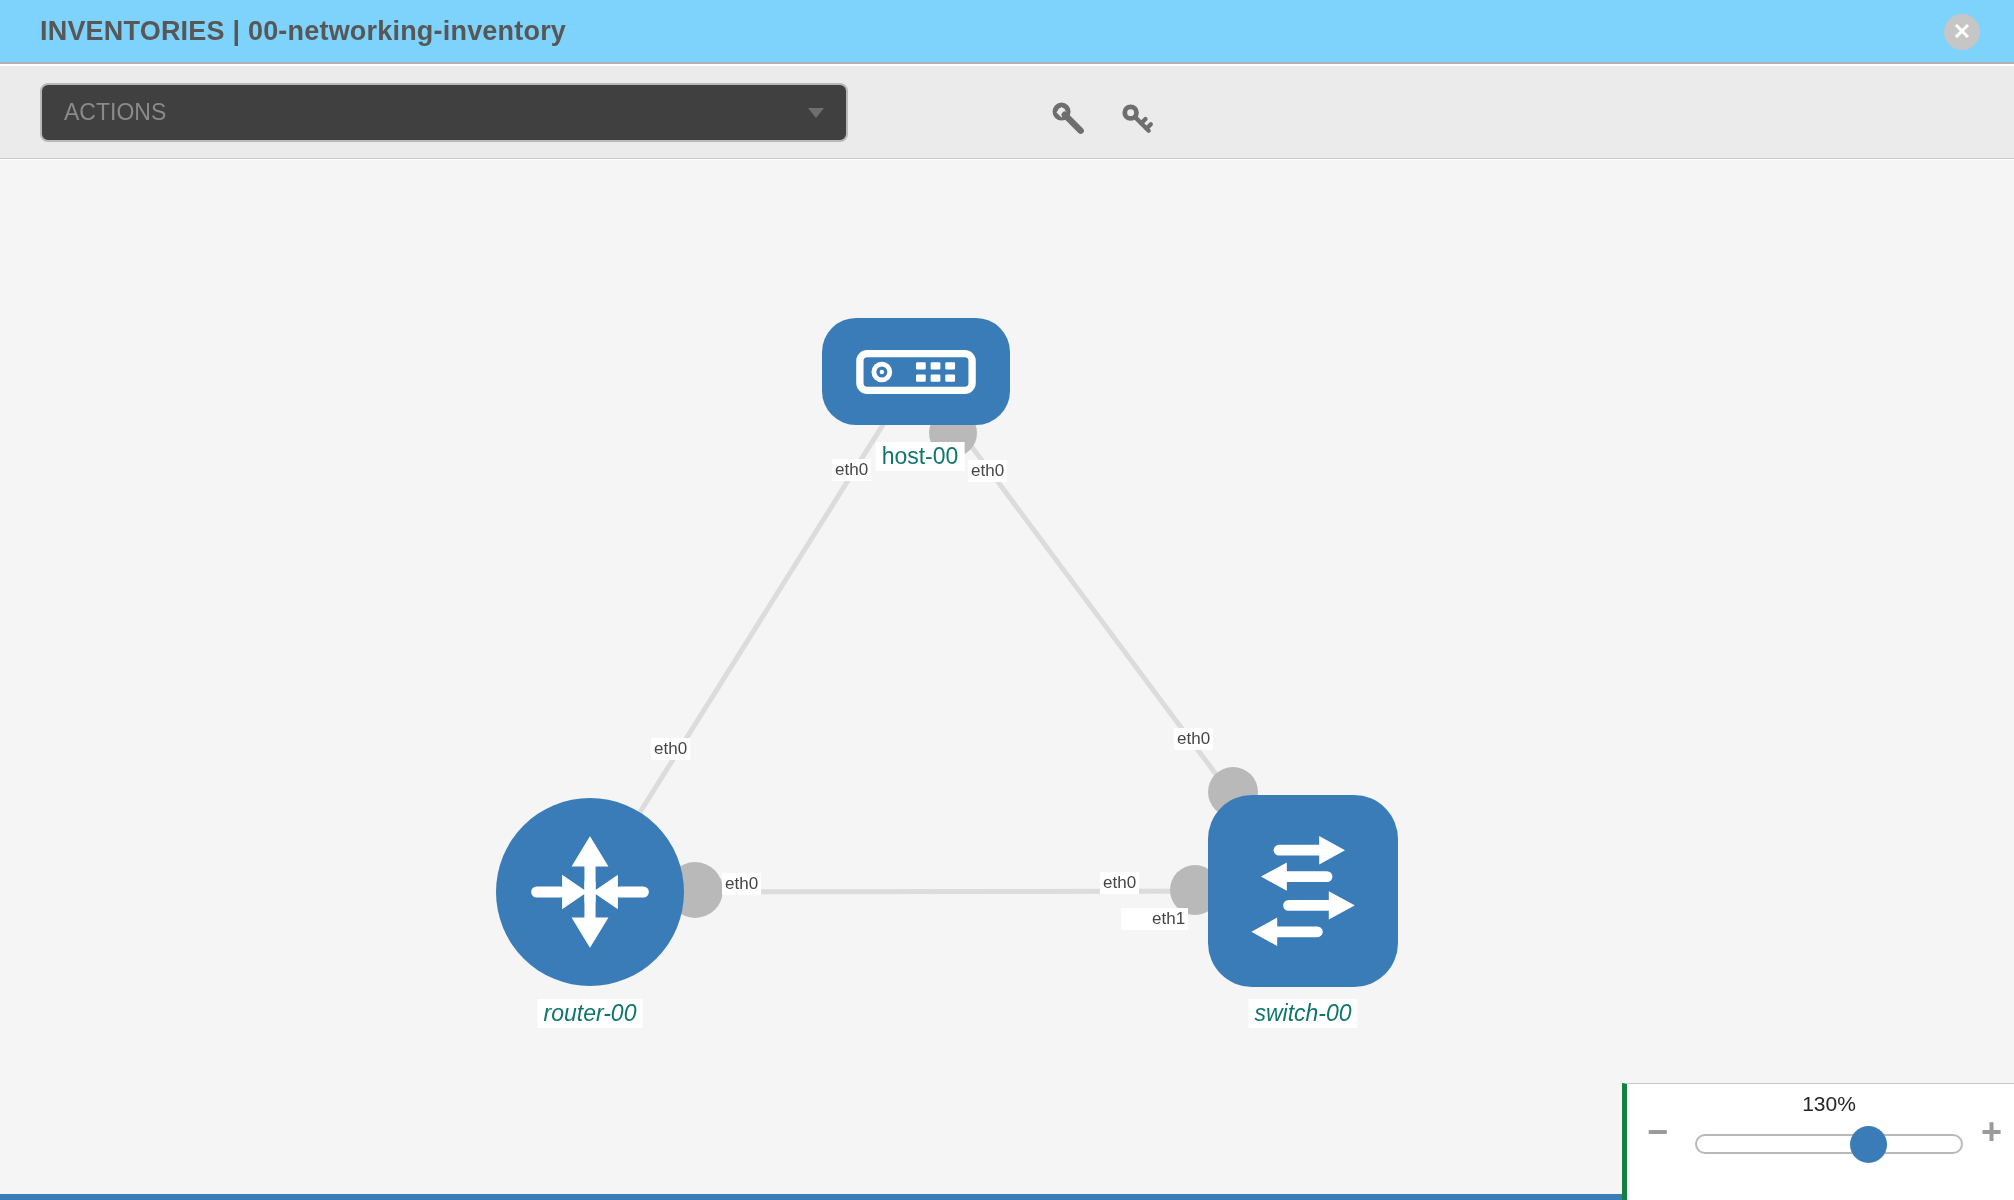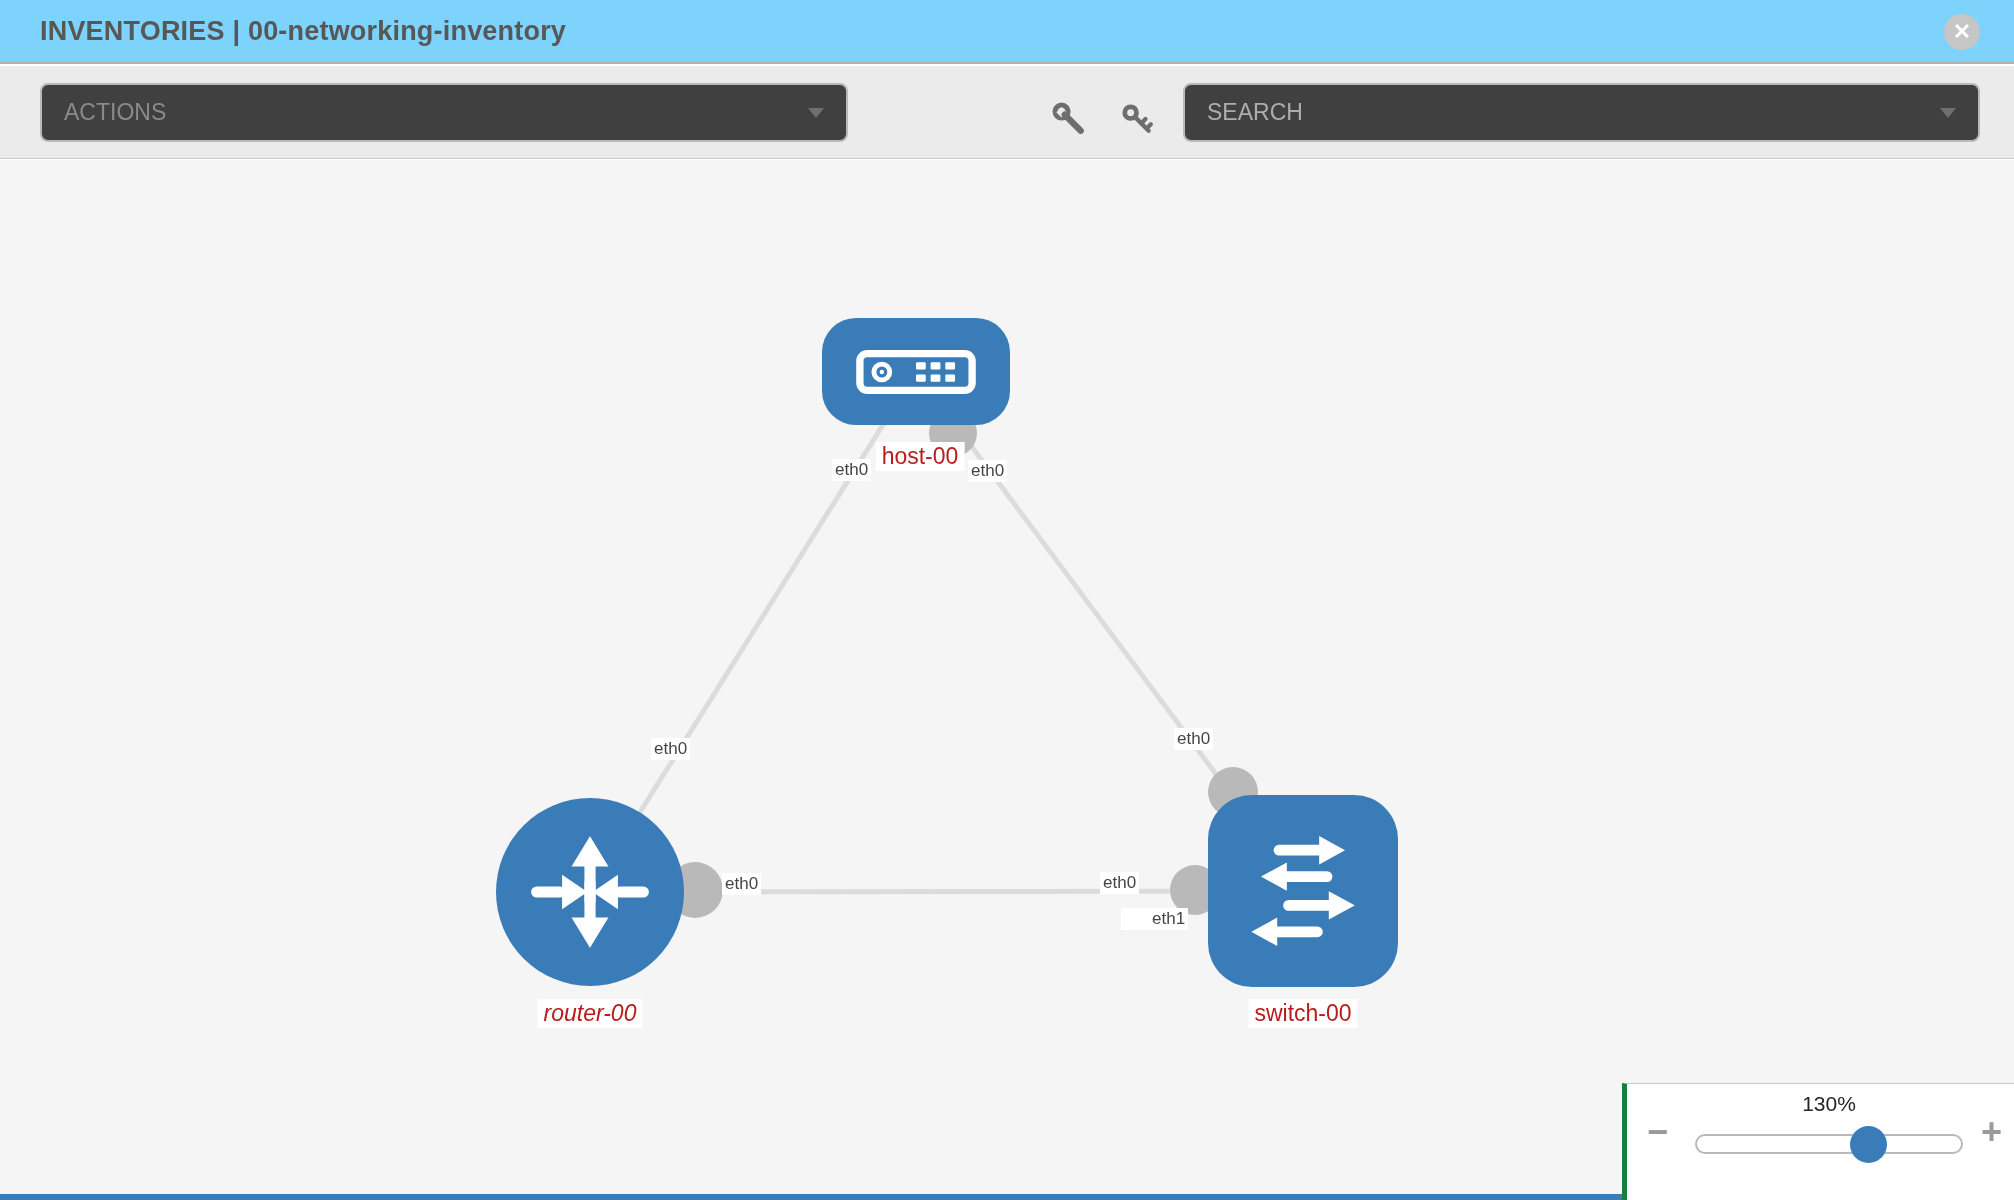--- a/index.html
+++ b/index.html
@@ -45,24 +45,24 @@
   .dot-switch-top  { left:1208px; top:767px; width:50px; height:50px; }
   .dot-switch-left { left:1170px; top:865px; width:50px; height:50px; }
 
   .node { position:absolute; background:#3a7cb8; display:flex; align-items:center;
           justify-content:center; z-index:4; cursor:pointer; }
   .node-host   { left:822px;  top:318px; width:188px; height:107px; border-radius:34px; }
   .node-router { left:496px;  top:798px; width:188px; height:188px; border-radius:50%; }
   .node-switch { left:1208px; top:795px; width:190px; height:192px; border-radius:44px; }
 
   .node-label { position:absolute; transform:translateX(-50%); background:#ffffff;
-                color:#b91c1c; font-size:23px; padding:1px 6px; z-index:6; white-space:nowrap; }
+                color:#0f766e; font-size:23px; padding:1px 6px; z-index:6; white-space:nowrap; }
   .lbl-host   { left:920px;  top:442px; }
   .lbl-router { left:590px;  top:999px;font-style:italic; }
-  .lbl-switch { left:1303px; top:999px; }
+  .lbl-switch { left:1303px; top:999px;font-style:italic; }
 
   .iface-label { position:absolute; background:#ffffff; color:#454545; font-size:17px;
                  padding:1px 3px; z-index:5; white-space:nowrap; }
   .if-host-left   { left:832px;  top:459px; }
   .if-host-right  { left:968px;  top:460px; }
   .if-hr-mid      { left:651px;  top:738px; }
   .if-router-side { left:722px;  top:873px; }
   .if-switch-top  { left:1174px; top:728px; }
   .if-switch-under{ left:1100px; top:872px; z-index:5; }
   .if-switch-side { left:1121px; top:908px; z-index:6;padding-left:31px; }
@@ -117,24 +117,20 @@
 
     <svg class="tool-icon key" viewBox="0 0 32 32">
       <g stroke="#6e6e6e" fill="none" stroke-linecap="round">
         <circle cx="10" cy="10" r="5.5" stroke-width="4.5"></circle>
         <line x1="14" y1="14" x2="27" y2="27" stroke-width="4"></line>
         <line x1="20" y1="20" x2="24" y2="16" stroke-width="4"></line>
         <line x1="25" y1="25" x2="29" y2="21" stroke-width="4"></line>
       </g>
     </svg>
 
-    <div class="select-box search-box">
-      <span class="sel-label">SEARCH</span>
-      <span class="caret"></span>
-    </div>
   </div>
 
   <div class="canvas"></div>
 
   <svg class="links-svg">
     <line x1="916" y1="372" x2="590" y2="892" stroke="#dcdcdc" stroke-width="5"></line>
     <line x1="916" y1="372" x2="1303" y2="891" stroke="#dcdcdc" stroke-width="5"></line>
     <line x1="590" y1="892" x2="1303" y2="891" stroke="#dcdcdc" stroke-width="5"></line>
   </svg>
 

